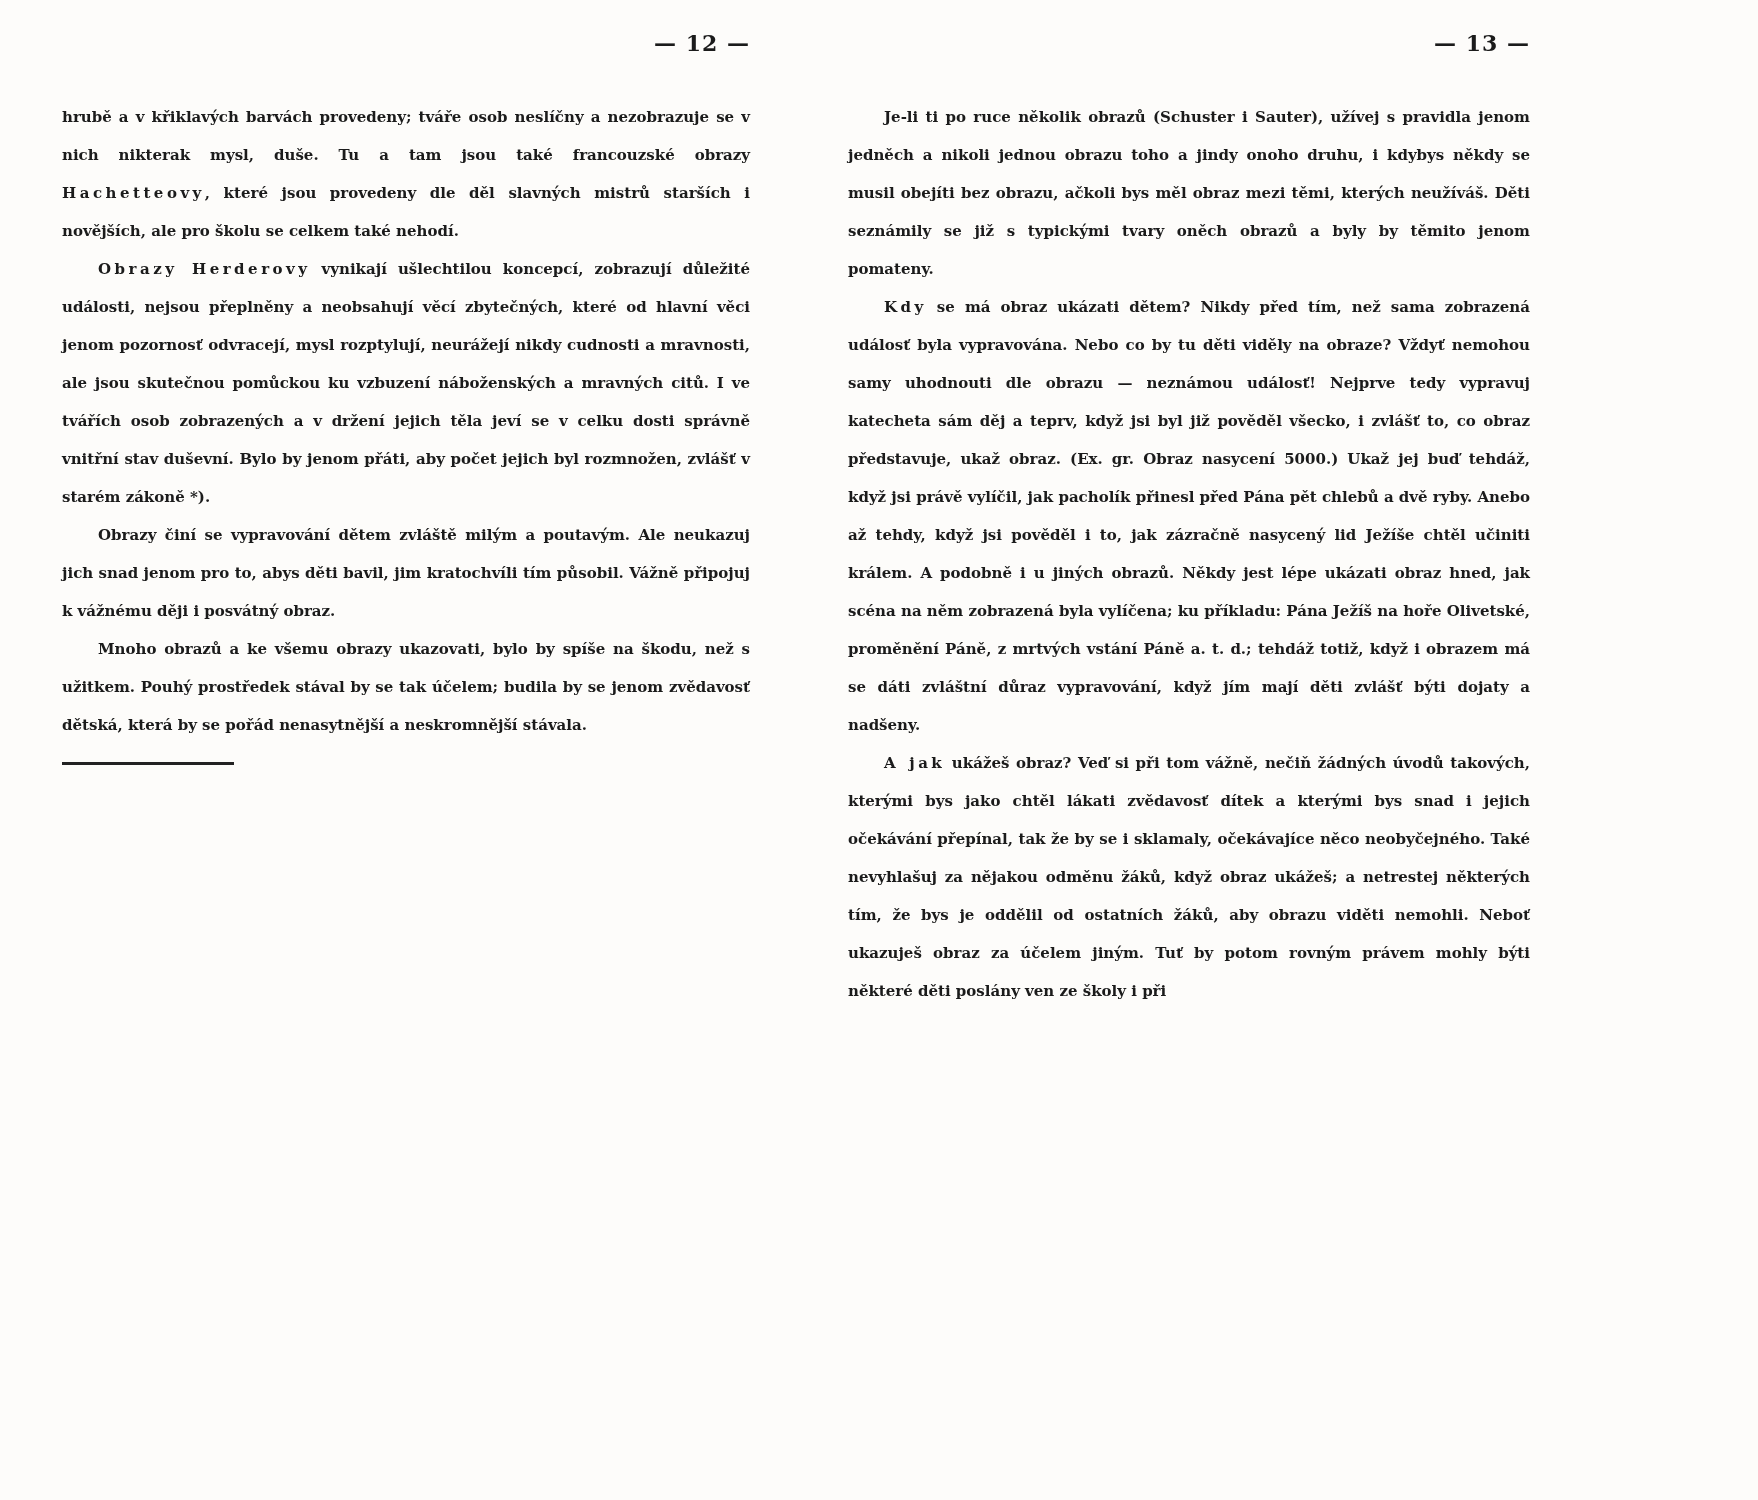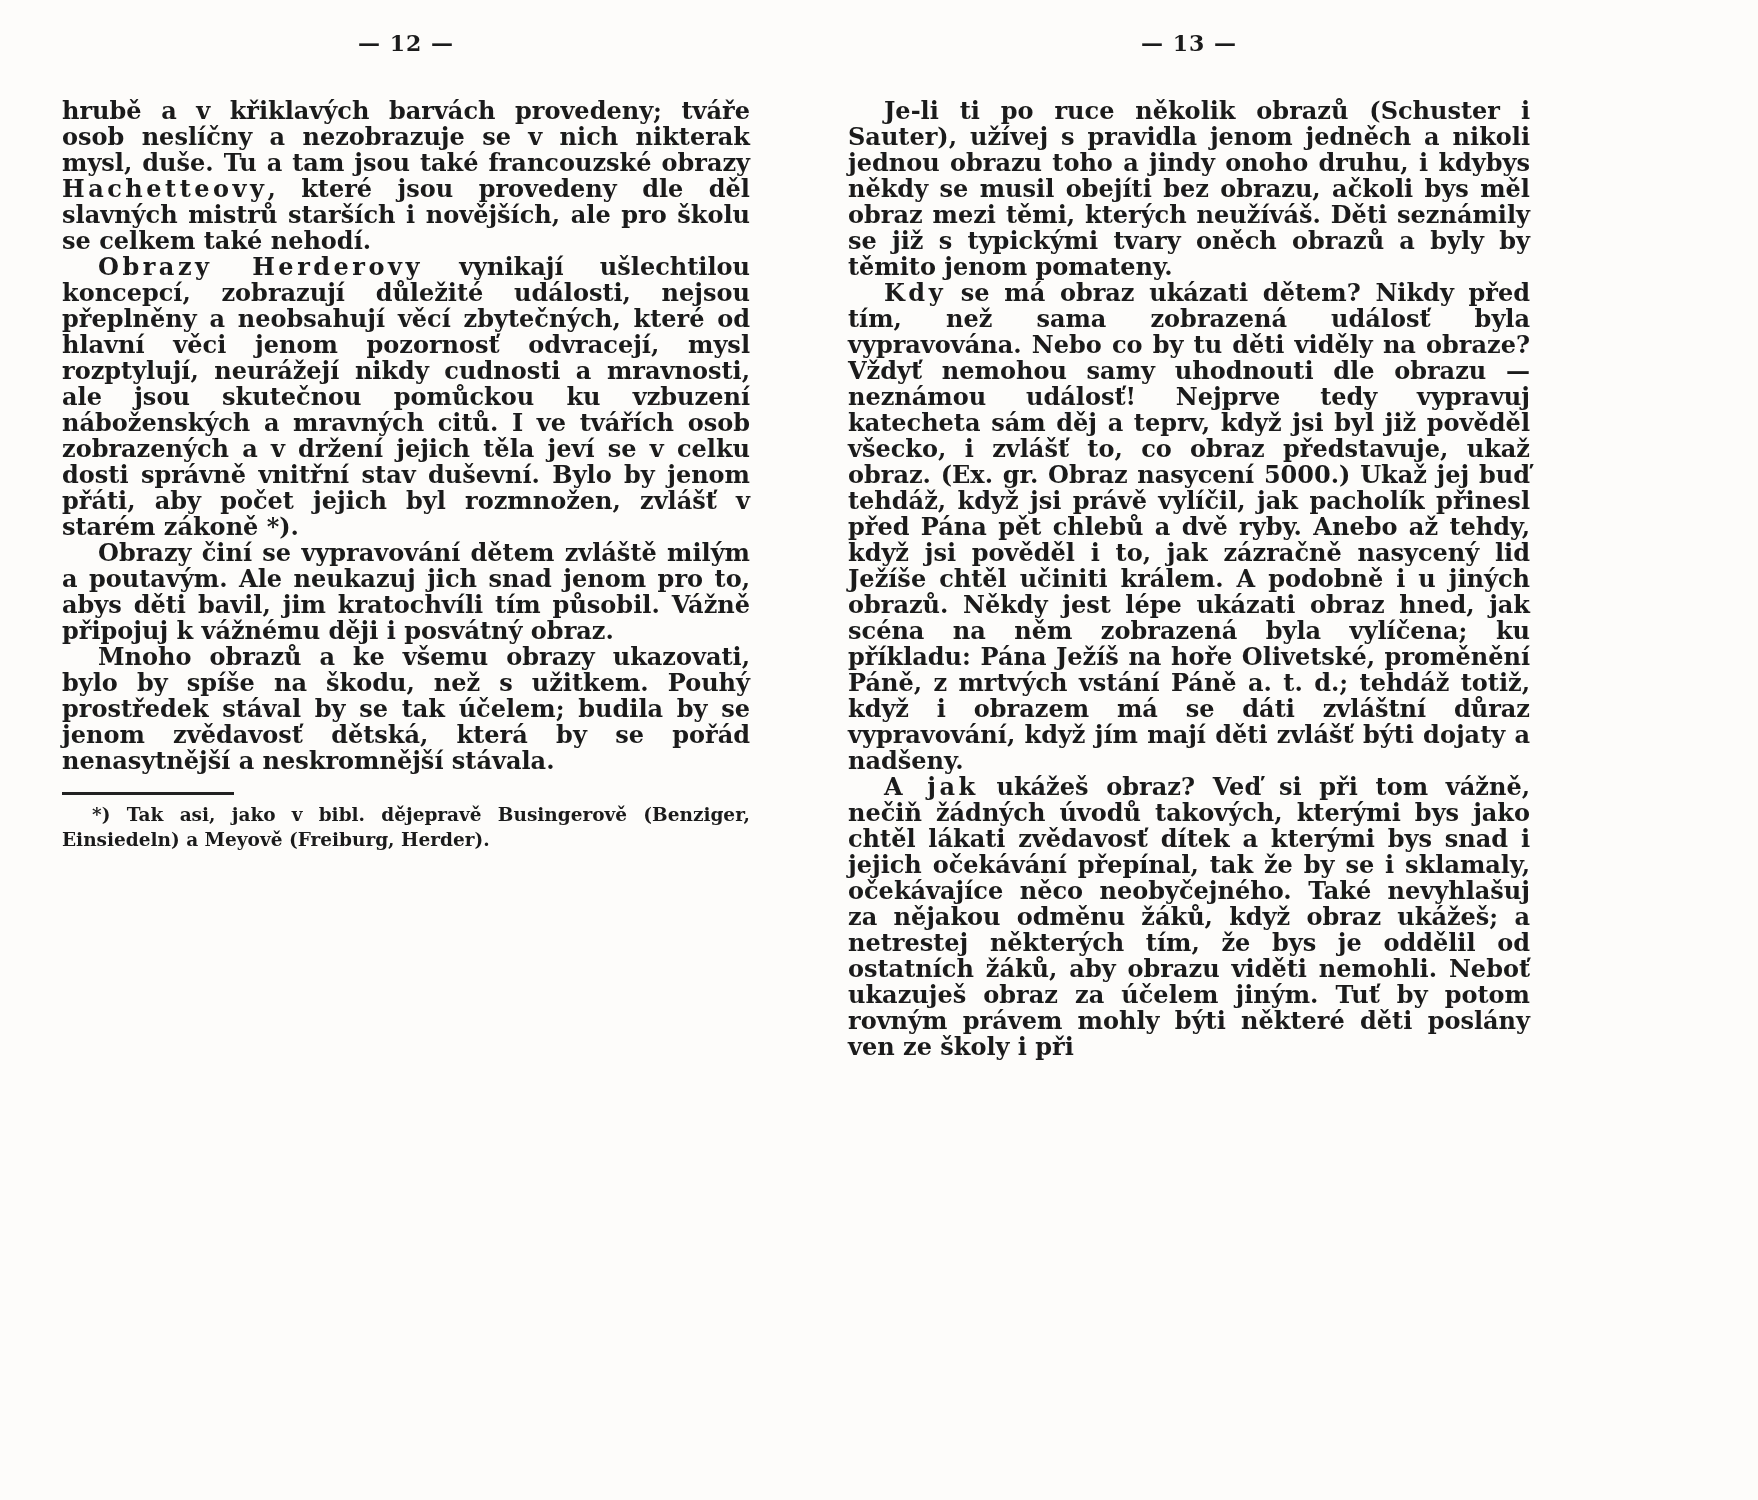--- a/index.html
+++ b/index.html
@@ -21,30 +21,30 @@
   }
   #page-left {
     left: 62px;
     width: 688px;
   }
   #page-right {
     left: 848px;
     width: 682px;
   }
   .page-number {
-    text-align: center;
+    text-align: right;
     font-size: 22px;
     font-weight: bold;
     letter-spacing: 1px;
     margin-bottom: 42px;
   }
   p.body {
     margin: 0;
-    font-size: 24px;
-    line-height: 26px;
+    font-size: 15px;
+    line-height: 38px;
     text-align: justify;
     text-indent: 36px;
     font-weight: bold;
   }
   p.no-indent {
     text-indent: 0;
   }
   .ls {
     letter-spacing: 3.5px;
   }
@@ -85,21 +85,20 @@
     <p class="body"><span></span><span class="ls">Obrazy Herderovy</span><span> vynikají ušlechtilou koncepcí, zobrazují důležité události, nejsou přeplněny a neobsahují věcí zbytečných, které od hlavní věci jenom pozornosť odvracejí, mysl rozptylují, neurážejí nikdy cudnosti a mravnosti, ale jsou skutečnou pomůckou ku vzbuzení náboženských a mravných citů. I ve tvářích osob zobrazených a v držení jejich těla jeví se v celku dosti správně vnitřní stav duševní. Bylo by jenom přáti, aby počet jejich byl rozmnožen, zvlášť v starém zákoně *).</span></p>
 
 
 
     <p class="body"><span>Obrazy činí se vypravování dětem zvláště milým a poutavým. Ale neukazuj jich snad jenom pro to, abys děti bavil, jim kratochvíli tím působil. Vážně připojuj k vážnému ději i posvátný obraz.</span><span class="ls"></span><span></span></p>
 
     <p class="body"><span>Mnoho obrazů a ke všemu obrazy ukazovati, bylo by spíše na škodu, než s užitkem. Pouhý prostředek stával by se tak účelem; budila by se jenom zvědavosť dětská, která by se pořád nenasytnější a neskromnější stávala.</span><span class="ls"></span><span></span></p>
 
     <div class="footnote-block">
       <div class="footnote-rule"></div>
-      <p class="footnote">*) Tak asi, jako v bibl. dějepravě Busingerově (Benziger, Einsiedeln) a Meyově (Freiburg, Herder).</p>
     </div>
   </section>
 
   <section class="page" id="page-right">
     <div class="page-number">— 13 —</div>
 
     <p class="body"><span>Je-li ti po ruce několik obrazů (Schuster i Sauter), užívej s pravidla jenom jedněch a nikoli jednou obrazu toho a jindy onoho druhu, i kdybys někdy se musil obejíti bez obrazu, ačkoli bys měl obraz mezi těmi, kterých neužíváš. Děti seznámily se již s typickými tvary oněch obrazů a byly by těmito jenom pomateny.</span><span class="ls"></span><span></span></p>
 
 
     <p class="body"><span></span><span class="ls">Kdy</span><span> se má obraz ukázati dětem? Nikdy před tím, než sama zobrazená událosť byla vypravována. Nebo co by tu děti viděly na obraze? Vždyť nemohou samy uhodnouti dle obrazu — neznámou událosť! Nejprve tedy vypravuj katecheta sám děj a teprv, když jsi byl již pověděl všecko, i zvlášť to, co obraz představuje, ukaž obraz. (Ex. gr. Obraz nasycení 5000.) Ukaž jej buď tehdáž, když jsi právě vylíčil, jak pacholík přinesl před Pána pět chlebů a dvě ryby. Anebo až tehdy, když jsi pověděl i to, jak zázračně nasycený lid Ježíše chtěl učiniti králem. A podobně i u jiných obrazů. Někdy jest lépe ukázati obraz hned, jak scéna na něm zobrazená byla vylíčena; ku příkladu: Pána Ježíš na hoře Olivetské, proměnění Páně, z mrtvých vstání Páně a. t. d.; tehdáž totiž, když i obrazem má se dáti zvláštní důraz vypravování, když jím mají děti zvlášť býti dojaty a nadšeny.</span></p>

